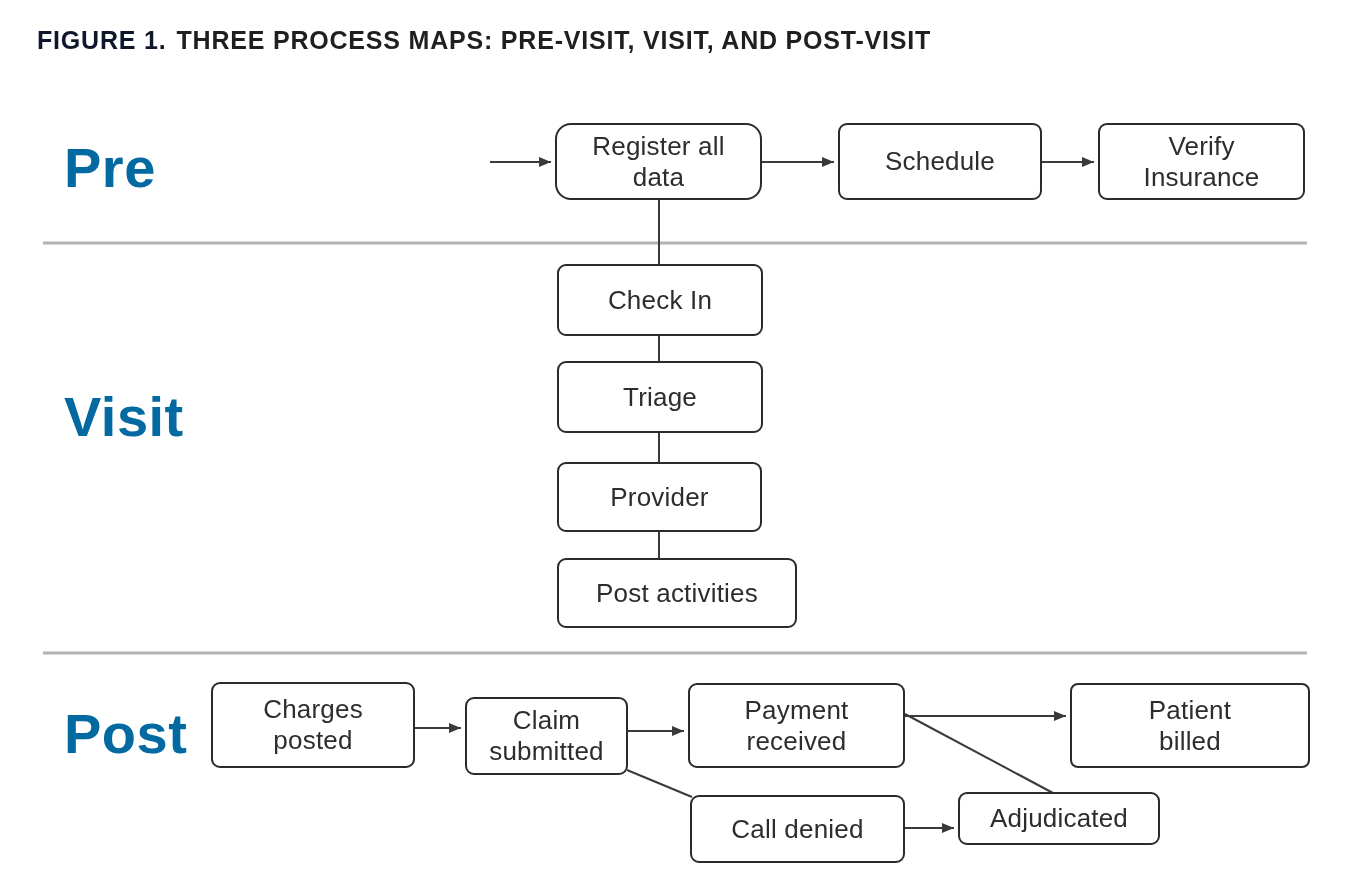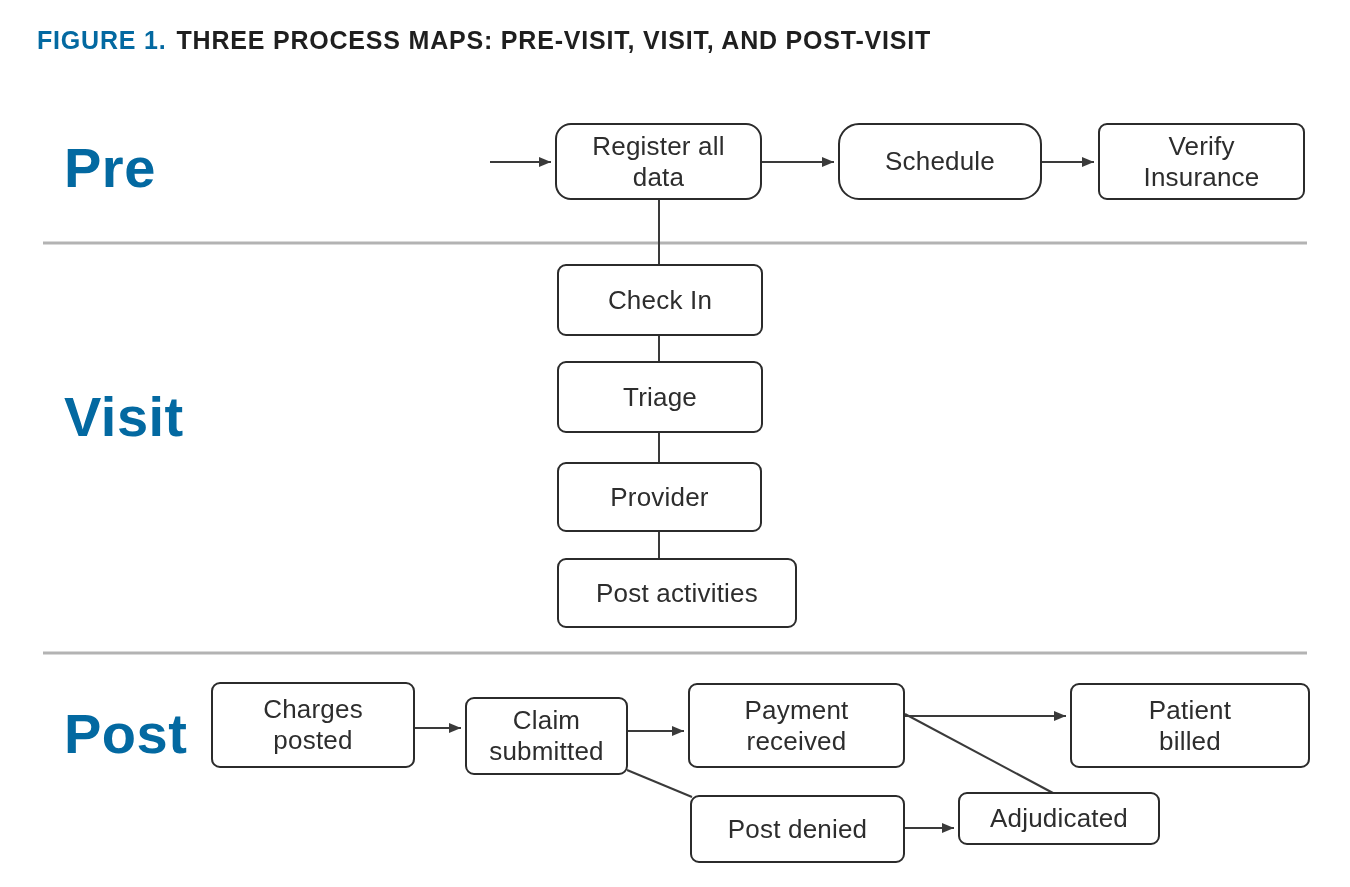--- a/index.html
+++ b/index.html
@@ -18,21 +18,21 @@
   }
   .figure-title {
     position: absolute;
     left: 37px;
     top: 26px;
     font-size: 25px;
     font-weight: bold;
     letter-spacing: 0.8px;
     white-space: nowrap;
   }
-  .figure-label { color: #0369a1; margin-top: 12px; }
+  .figure-label { color: #0f172a; margin-top: 12px; }
   .figure-text  { color: #1f1f1f; margin-left: 10px; }
   .section-label {
     position: absolute;
     font-size: 56px;
     font-weight: bold;
     color: #0369a1;
     letter-spacing: 0.5px;
     line-height: 1;
   }
   .node {
@@ -88,33 +88,33 @@
   <div class="figure-title">
     <span class="figure-label">FIGURE 1.</span><span class="figure-text">THREE PROCESS MAPS: PRE-VISIT, VISIT, AND POST-VISIT</span>
   </div>
 
   <div class="section-label" style="left:64px; top:140px;">Pre</div>
   <div class="section-label" style="left:64px; top:389px;">Visit</div>
   <div class="section-label" style="left:64px; top:706px;">Post</div>
 
   <div class="node" style="left:555px; top:123px; width:207px; height:77px;border-radius:16px;">Register all
 data</div>
-  <div class="node" style="left:838px; top:123px; width:204px; height:77px;border-radius:21px;">Schedule</div>
+  <div class="node" style="left:838px; top:123px; width:204px; height:77px;">Schedule</div>
   <div class="node" style="left:1098px; top:123px; width:207px; height:77px;">Verify
 Insurance</div>
 
   <div class="node" style="left:557px; top:264px; width:206px; height:72px;">Check In</div>
   <div class="node" style="left:557px; top:361px; width:206px; height:72px;">Triage</div>
   <div class="node" style="left:557px; top:462px; width:205px; height:70px;">Provider</div>
   <div class="node" style="left:557px; top:558px; width:240px; height:70px;">Post activities</div>
 
   <div class="node" style="left:211px; top:682px; width:204px; height:86px;">Charges
 posted</div>
   <div class="node" style="left:465px; top:697px; width:163px; height:78px;">Claim
 submitted</div>
   <div class="node" style="left:688px; top:683px; width:217px; height:85px;">Payment
 received</div>
-  <div class="node" style="left:1070px; top:683px; width:240px; height:85px;">Patient
+  <div class="node" style="left:1070px; top:683px; width:240px; height:85px;border-radius:8px;">Patient
 billed</div>
-  <div class="node" style="left:690px; top:795px; width:215px; height:68px;">Post denied</div>
+  <div class="node" style="left:690px; top:795px; width:215px; height:68px;">Call denied</div>
   <div class="node" style="left:958px; top:792px; width:202px; height:53px;">Adjudicated</div>
 
 </div>
 
 </body></html>

